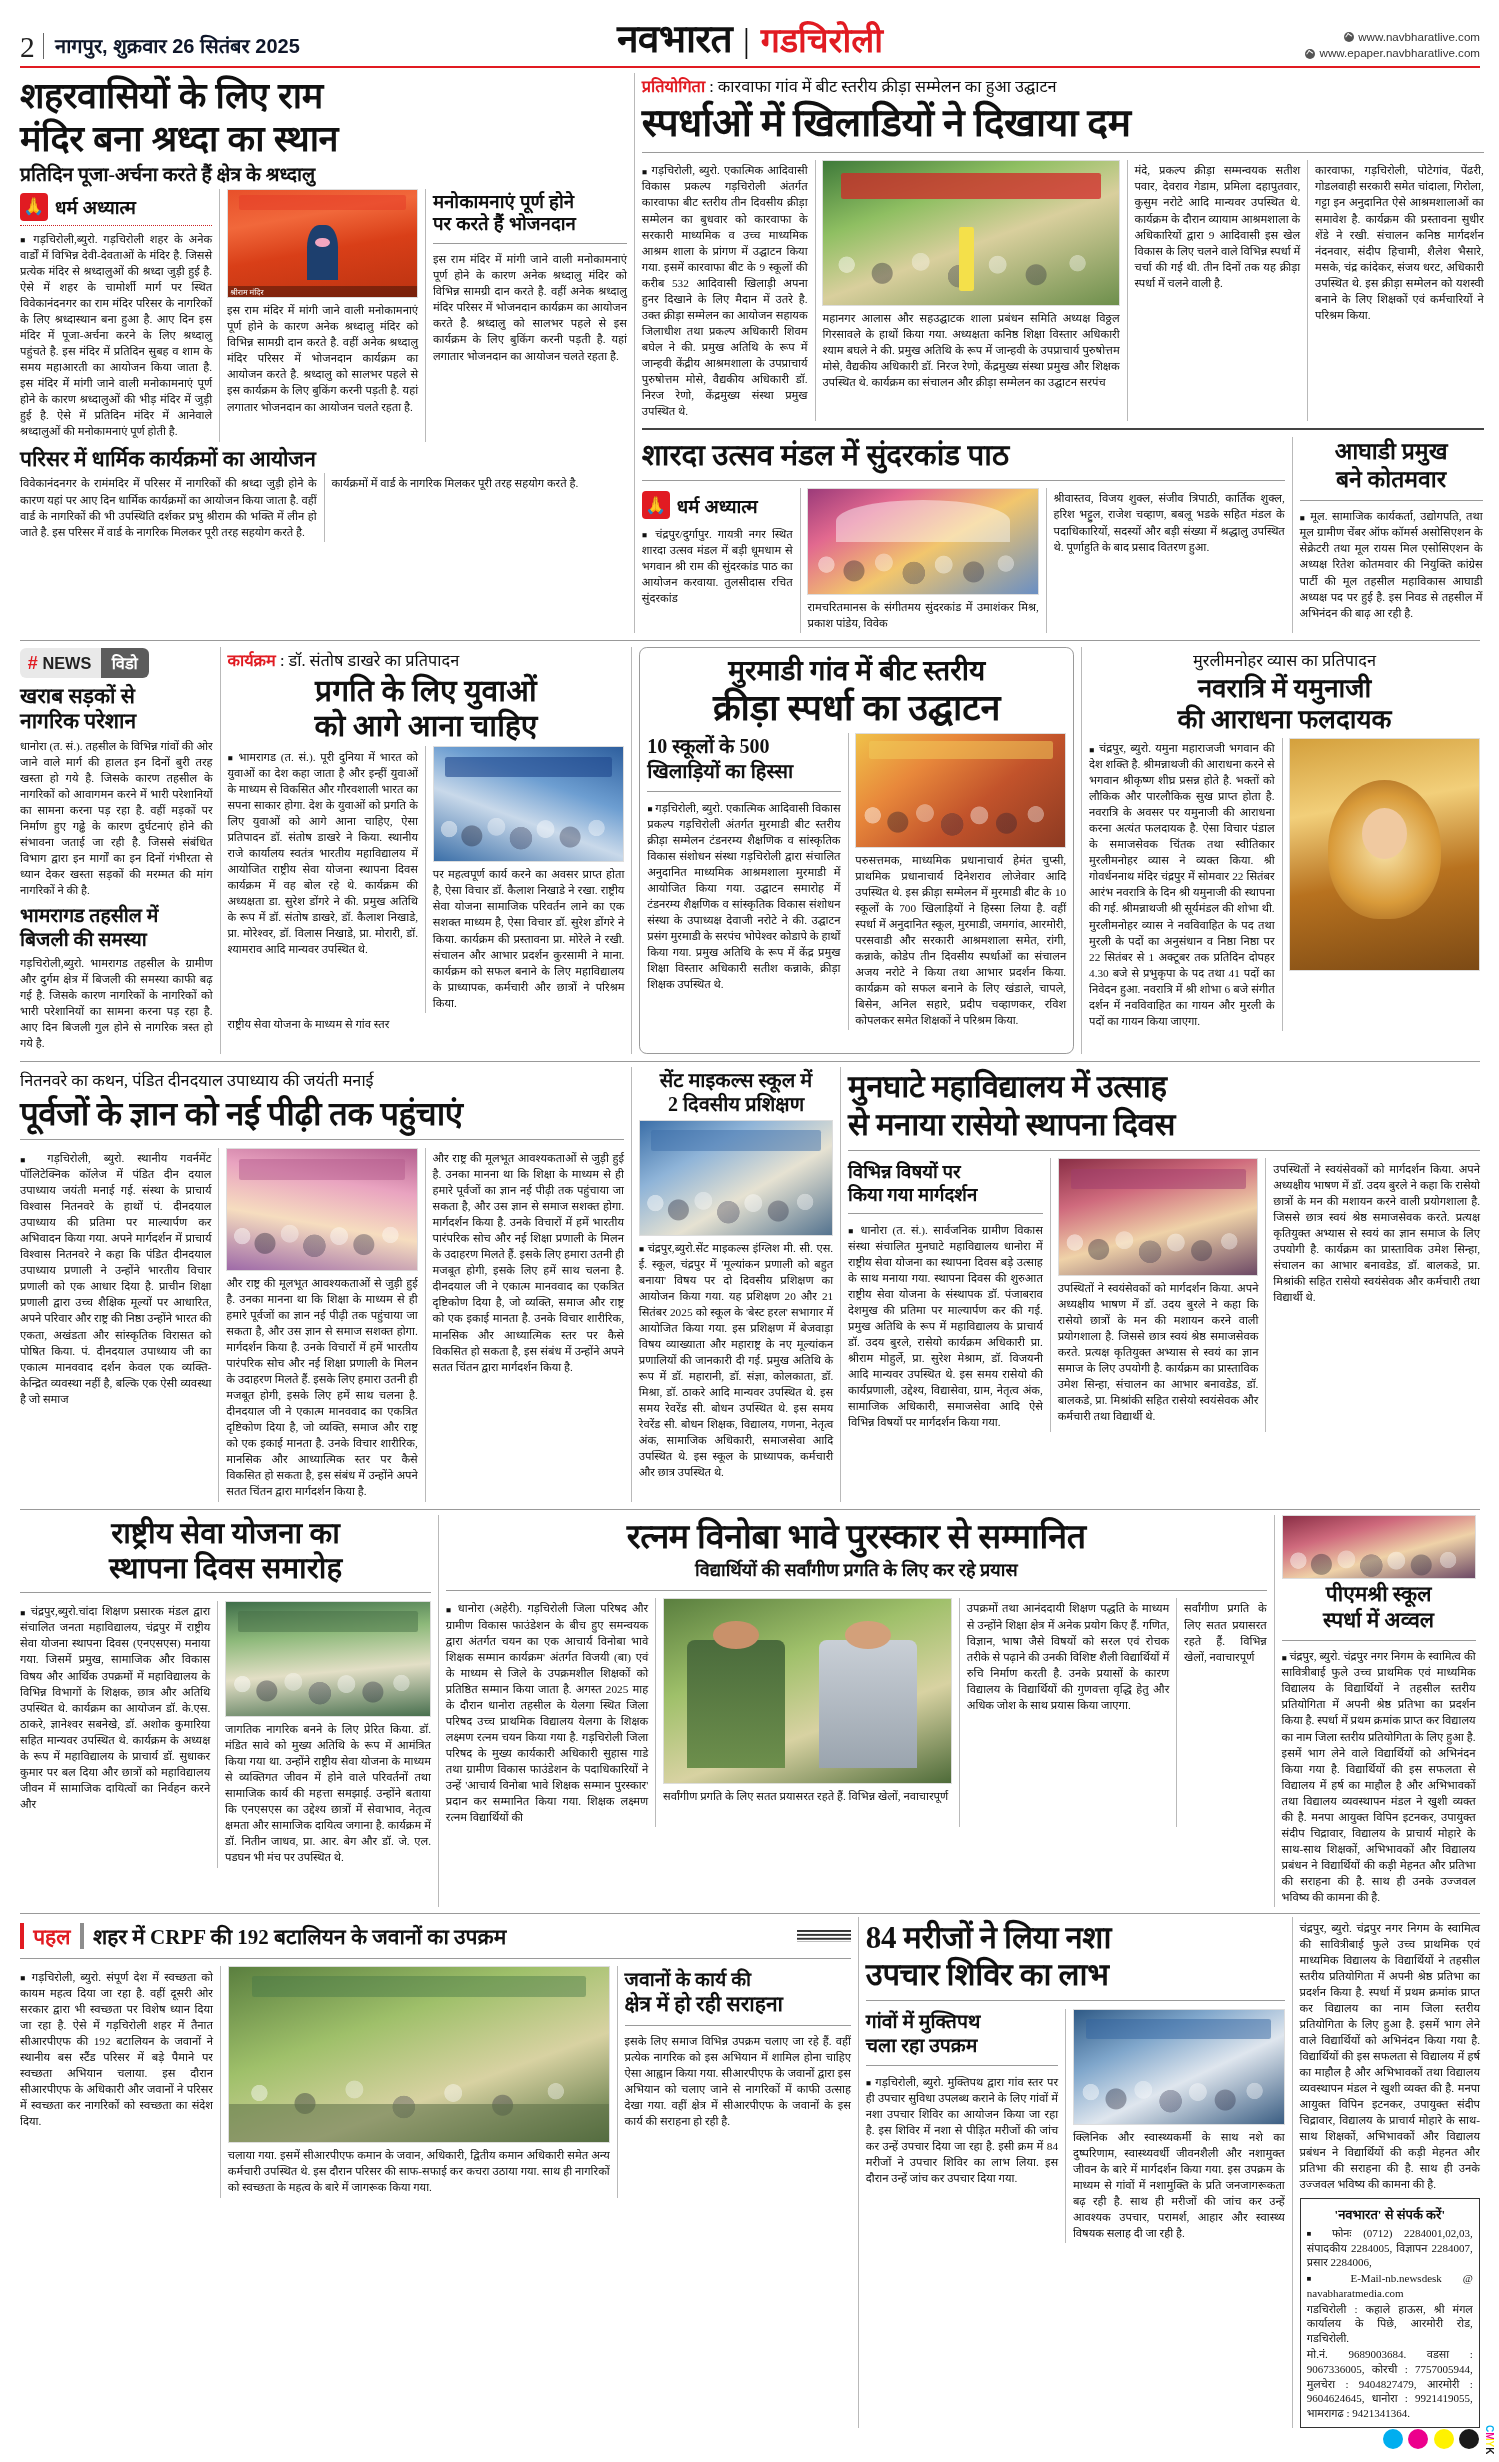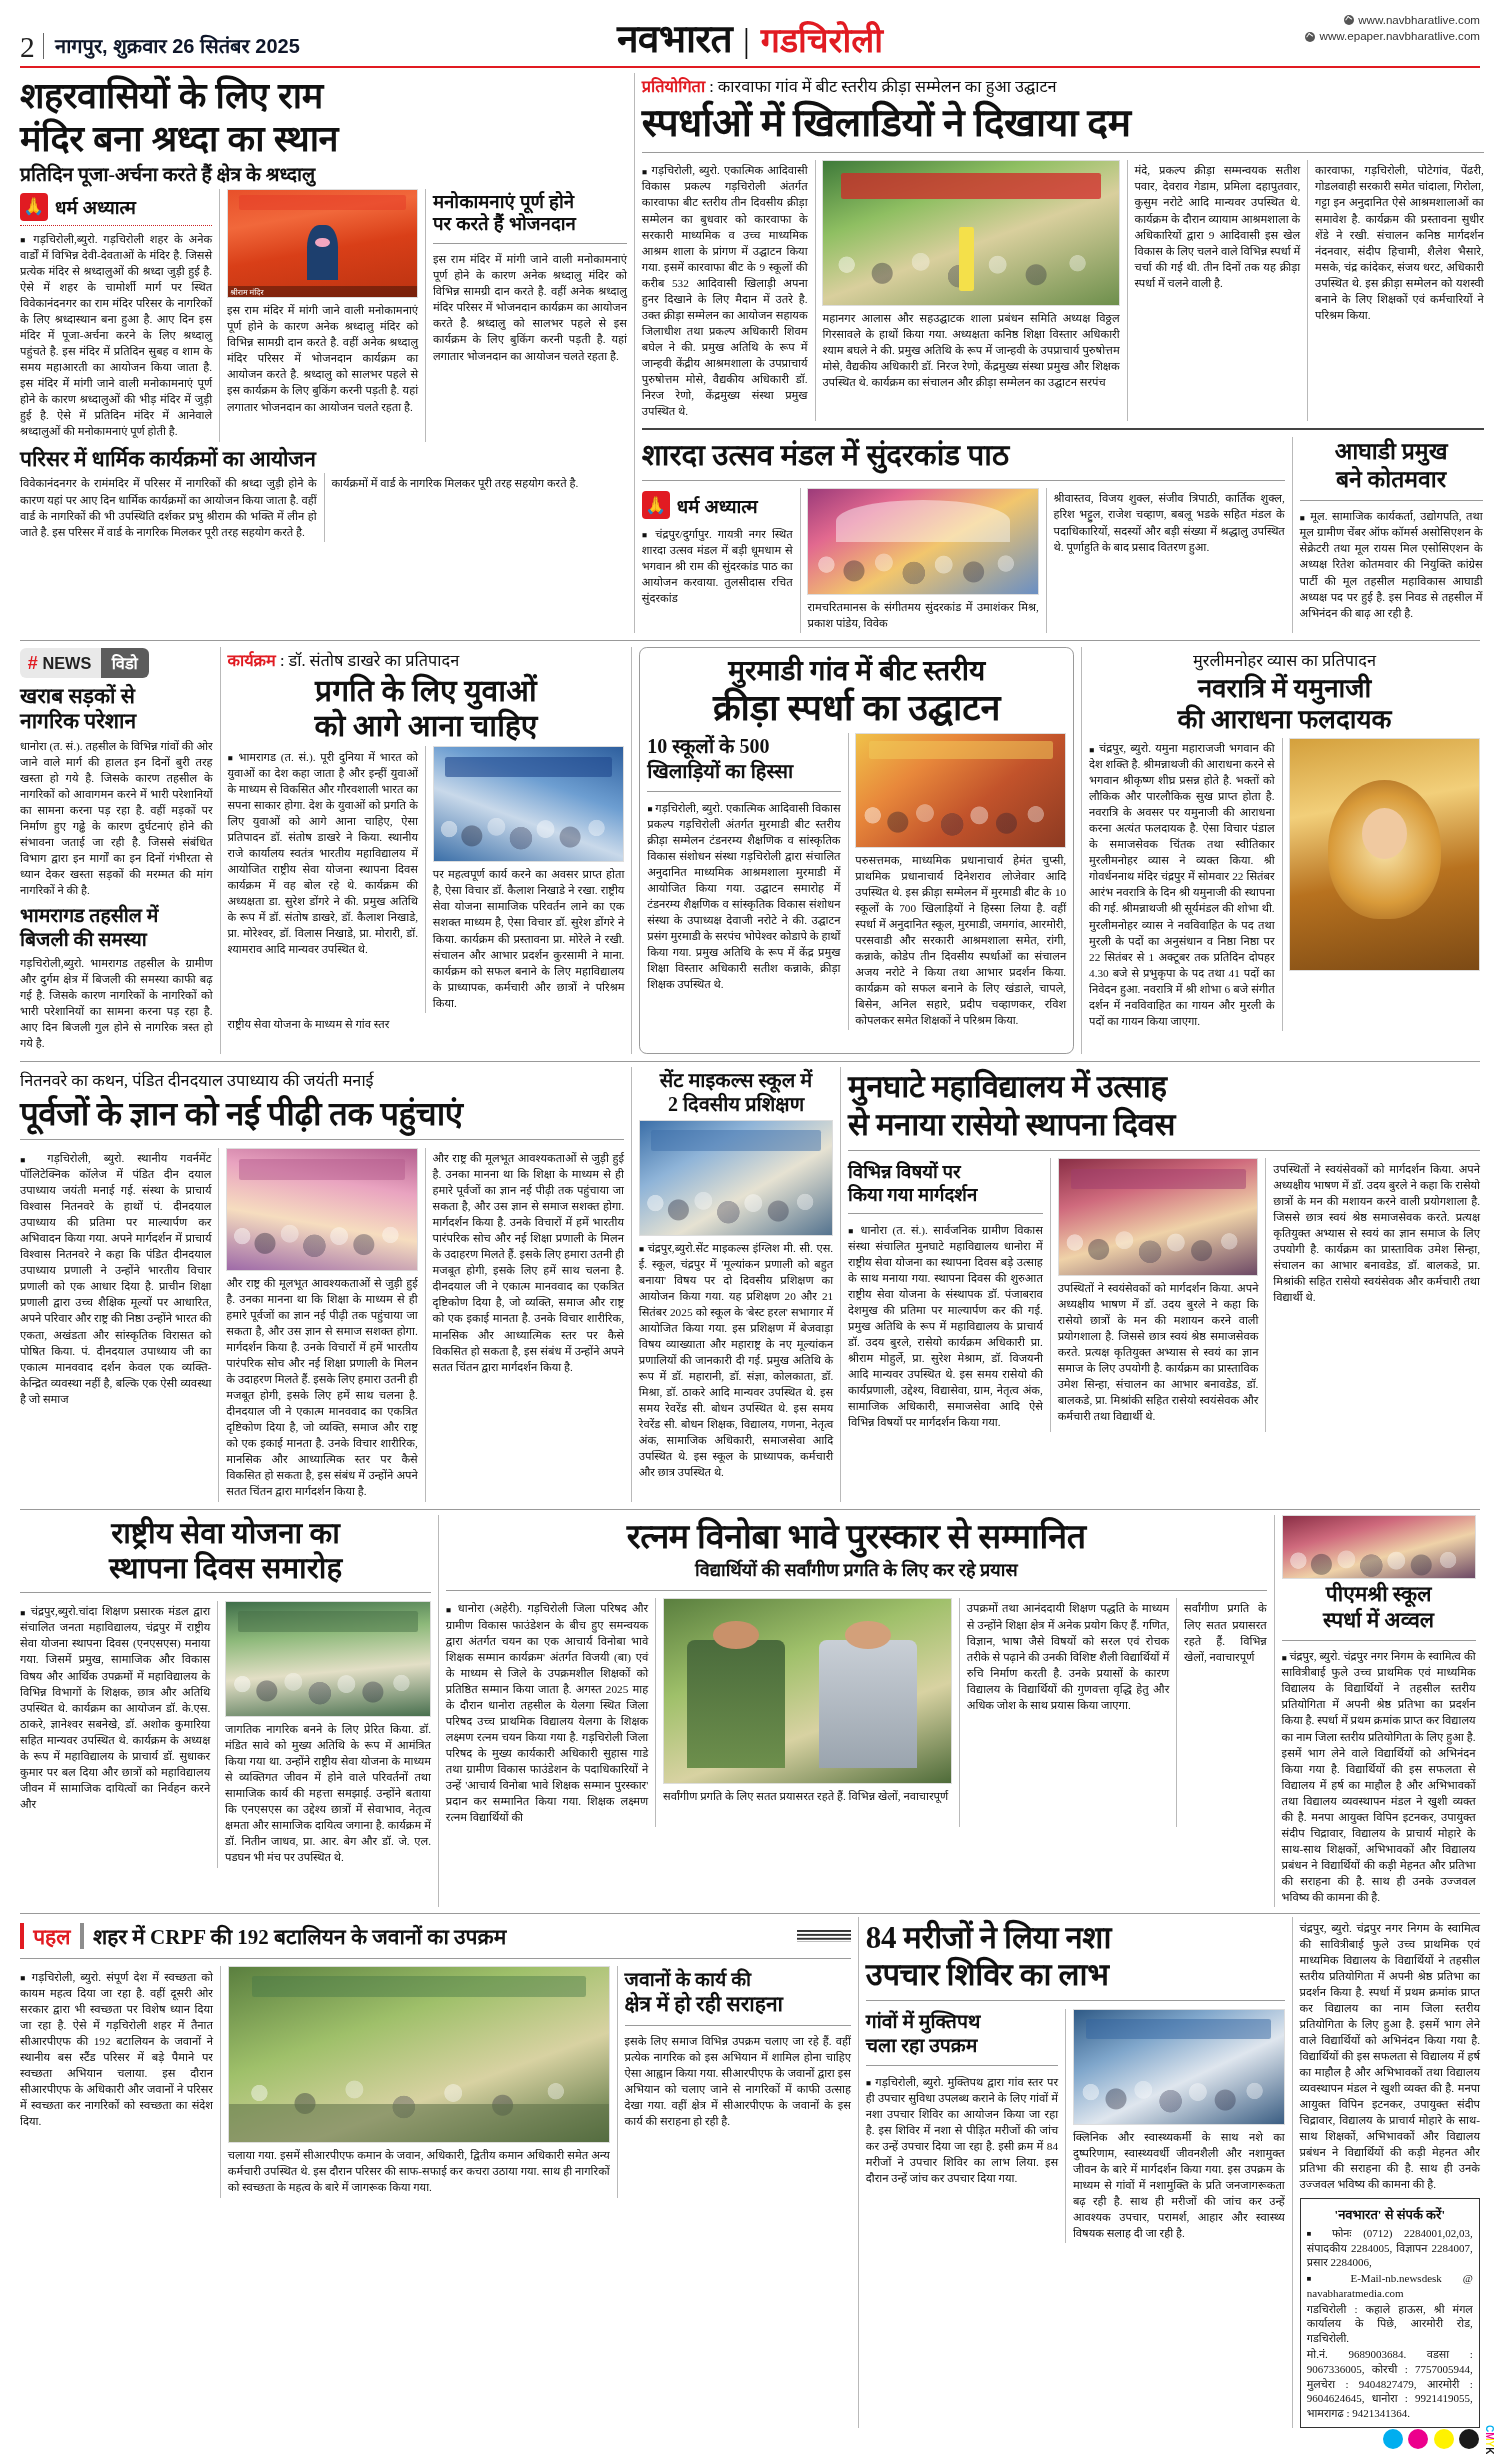--- a/index.html
+++ b/index.html
@@ -14,21 +14,21 @@
   
   .masthead{position:relative;height:61px;display:flex;align-items:flex-end;padding-bottom:3.1px;}
   .folio{display:flex;align-items:flex-end;gap:7.8px;}
   .folio-num{font-size:29.5px;font-weight:400;line-height:.9;color:#222;font-family:"Liberation Serif",serif;}
   .folio-rule{width:1.6px;height:26px;background:#666;margin:0 3.1px 2.3px 0;}
   .folio-date{font-size:20px;color:#0f172a;padding-bottom:2.3px;font-family:"Liberation Sans",sans-serif;font-weight:600;}
   .brandwrap{position:absolute;left:50%;transform:translateX(-50%);bottom:1.6px;display:flex;align-items:baseline;gap:11px;}
   .brand-main{font-size:39px;font-weight:bold;letter-spacing:-0.8px;color:#111;font-family:"Liberation Sans",sans-serif;}
   .brand-sep{font-size:34px;color:#111;font-weight:300;}
   .brand-edition{font-size:34px;font-weight:bold;color:#e11b22;font-family:"Liberation Sans",sans-serif;}
-  .urls{position:absolute;right:0;bottom:19px;text-align:right;font-size:11.6px;color:#333;line-height:1.45;font-family:"Liberation Sans",sans-serif;}
+  .urls{position:absolute;right:0;bottom:2px;text-align:right;font-size:11.6px;color:#333;line-height:1.45;font-family:"Liberation Sans",sans-serif;}
   .urls .u{display:flex;align-items:center;justify-content:flex-end;gap:4.7px;}
   .globe{width:10px;height:10px;border-radius:50%;background:#555;display:inline-block;position:relative;}
   .globe::after{content:"";position:absolute;inset:2.3px;border-left:1.6px solid #fff;border-top:1.6px solid #fff;transform:rotate(35deg);}
 
   .rule-red{height:2.3px;background:#e11b22;margin:1.6px 0 0;}
   .rule-thin{height:0.8px;background:#999;}
 
   
   .band{display:flex;}
   .col{box-sizing:border-box;}

